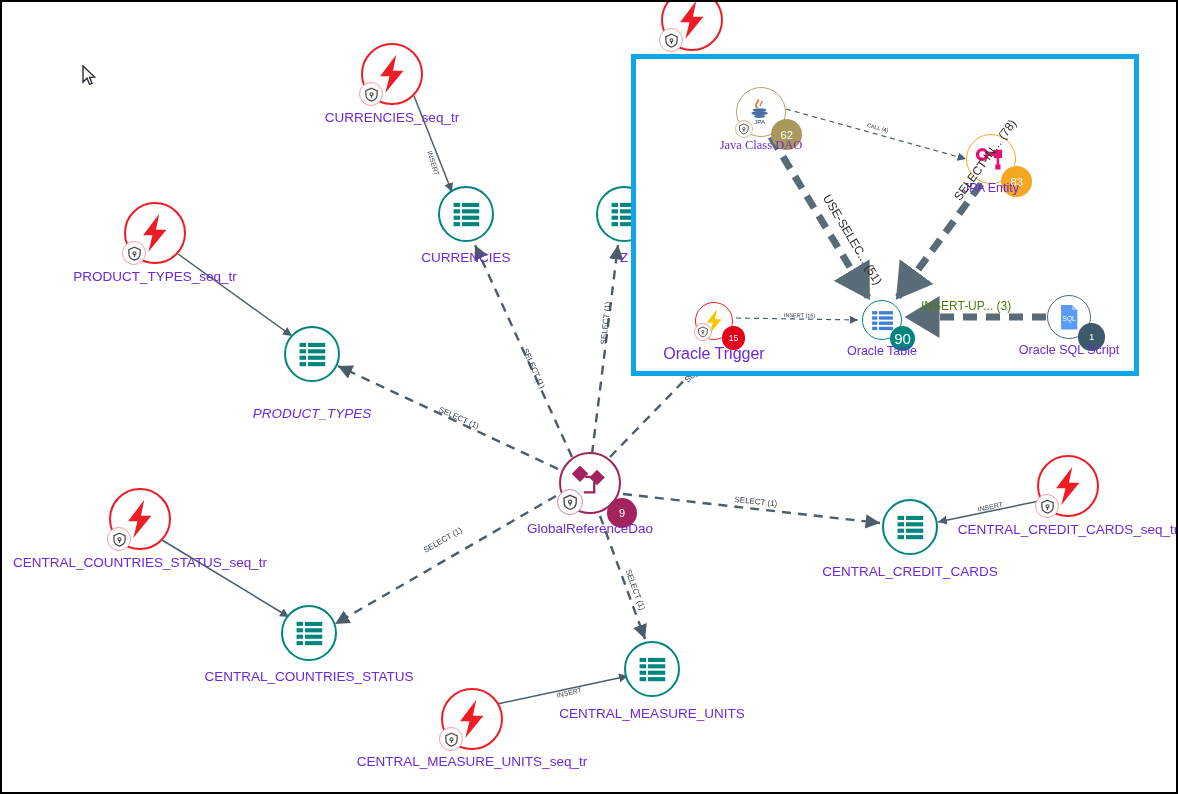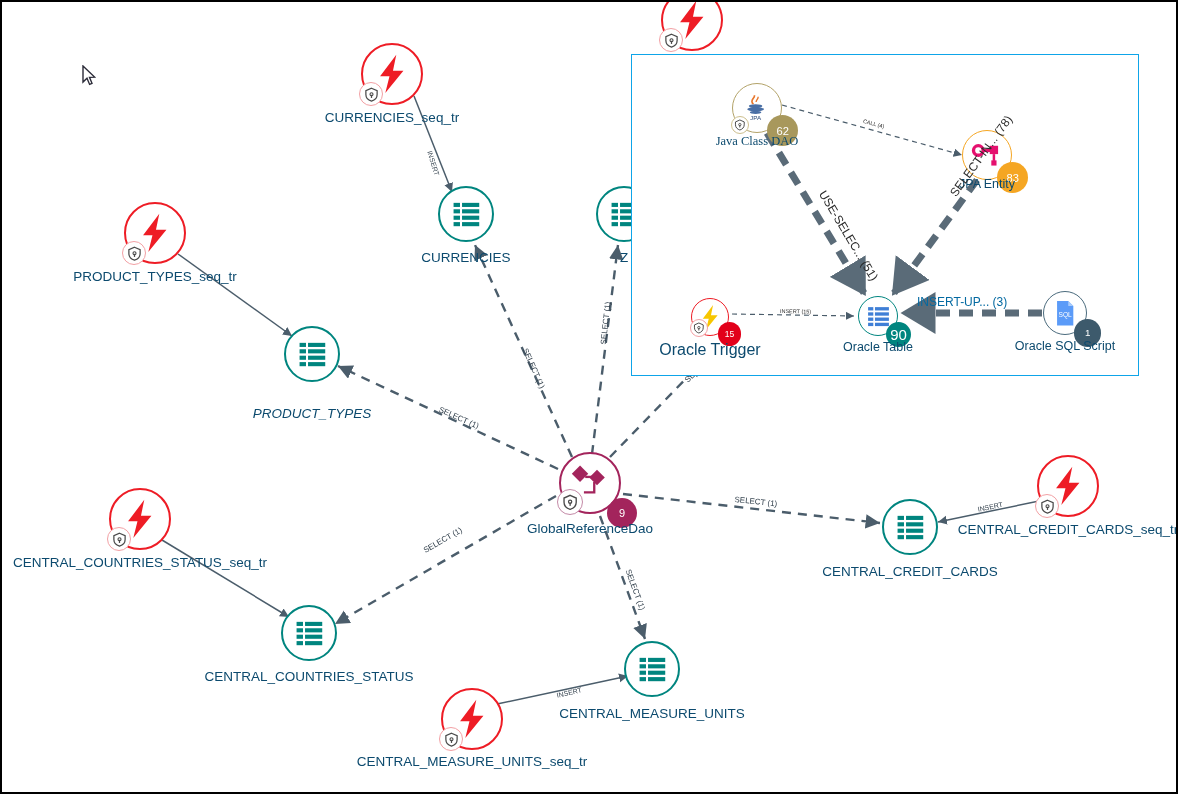--- a/index.html
+++ b/index.html
@@ -38,21 +38,21 @@
     display: flex;
     align-items: center;
     justify-content: center;
   }
   .node-label {
     position: absolute;
     left: 50%;
     transform: translateX(-50%);
     white-space: nowrap;
     font-size: 13.5px;
-    color: #0c4a6e;
+    color: #6d28d9;
     font-family: "Liberation Sans", sans-serif;
   }
   .shield-badge {
     position: absolute;
     border-radius: 50%;
     background: #ffffff;
     box-sizing: border-box;
     display: flex;
     align-items: center;
     justify-content: center;
@@ -69,21 +69,21 @@
     box-sizing: border-box;
   }
   
   #legend-panel {
     position: absolute;
     left: 629px;
     top: 52px;
     width: 508px;
     height: 322px;
     background: #ffffff;
-    border: 1px solid #0ea5e9;
+    border: 5px solid #0ea5e9;
     box-sizing: border-box;
     overflow: hidden;
   }
   #legend-canvas {
     position: absolute;
     left: 0; top: 0;
     width: 508px; height: 322px;
   }
   .edge-label {
     position: absolute;
@@ -438,21 +438,21 @@
           </div>
           <div class="count-badge" style="width: 27.28px; height: 27.28px; left: 9.042px; top: 6.314px; background: rgb(61, 90, 108); font-size: 9.8208px;">1</div>
           <div class="node-label" style="top: 26px; font-size: 12.5px;">Oracle SQL Script</div>
         </div>
       </div>
     <div id="legend-label-layer">
         <div class="edge-label" style="left: 232px; top: 63px; font-size: 5.5px; color: rgb(43, 43, 43); transform: rotate(15deg);">CALL (4)</div>
         <div class="edge-label" style="left: 196px; top: 133px; font-size: 12px; color: rgb(43, 43, 43); transform: rotate(59deg);">USE-SELEC... (51)</div>
         <div class="edge-label" style="left: 315px; top: 136px; font-size: 12px; color: rgb(43, 43, 43); transform: rotate(-54deg);">SELECT-IN... (78)</div>
         <div class="edge-label" style="left: 148px; top: 253px; font-size: 5.5px; color: rgb(43, 43, 43); transform: rotate(1deg);">INSERT (15)</div>
-        <div class="edge-label" style="left: 285px; top: 240px; font-size: 12px; color: #0369a1; transform: rotate(0deg);">INSERT-UP... (3)</div>
+        <div class="edge-label" style="left: 285px; top: 240px; font-size: 12px; color: #4d7c0f; transform: rotate(0deg);">INSERT-UP... (3)</div>
       </div>
   </div>
 
   <svg id="cursor" viewBox="0 0 14 22">
     <path d="M1,1 L1,17 L5,13.2 L7.6,19.4 L10,18.3 L7.5,12.3 L12.6,12.1 Z" fill="#ffffff" stroke="#2b2b38" stroke-width="1.4"></path>
   </svg>
 
 </div>
 
 </body></html>

